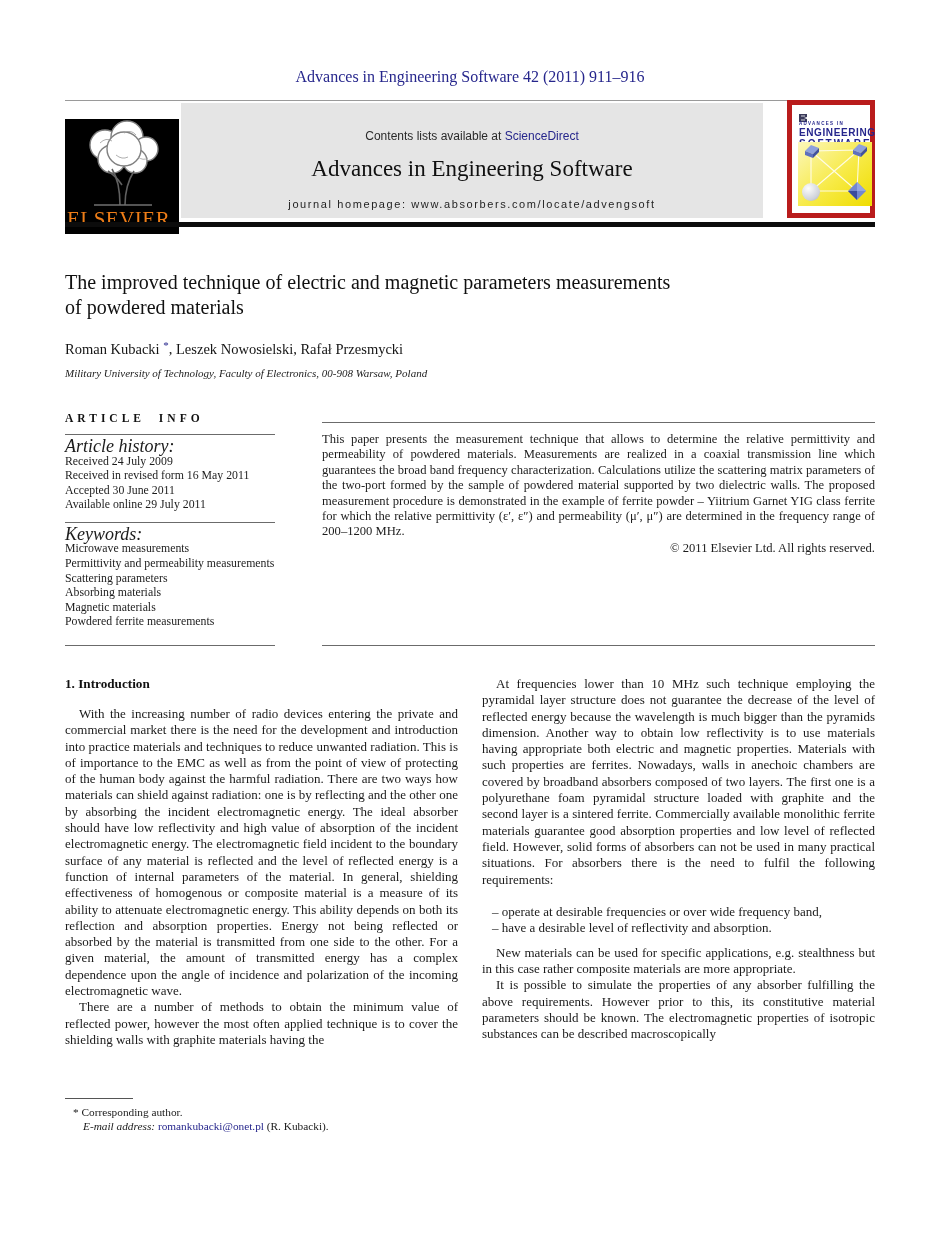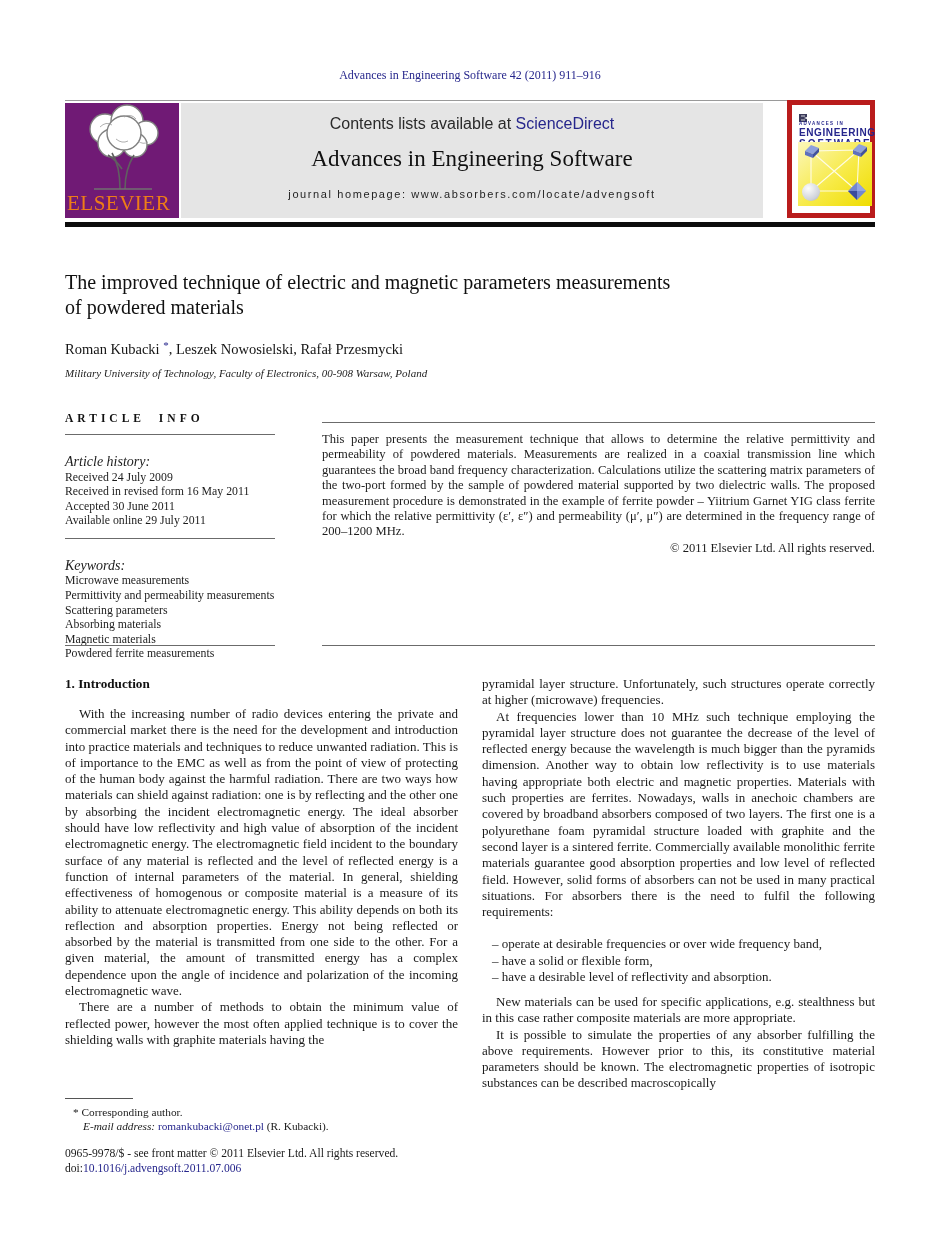--- a/index.html
+++ b/index.html
@@ -1,30 +1,30 @@
 <!DOCTYPE html>
 <html lang="en"><head>
 <meta charset="utf-8">
 <style>
   html,body{margin:0;padding:0;background:#ffffff;}
   .page{position:relative;width:925px;height:1234px;background:#fff;
         font-family:"Liberation Serif",serif;color:#1c1c1c;overflow:hidden;}
 
   .running-head{position:absolute;top:68px;left:65px;width:810px;text-align:center;
-                font-size:12px;color:#26268c;}
+                font-size:16px;color:#26268c;}
   .rule-top{position:absolute;top:100px;left:65px;width:810px;height:1px;background:#9a9a9a;}
 
   
-  .logo-block{position:absolute;left:65px;top:103px;width:114px;height:115px;background:#701a75;}
+  .logo-block{position:absolute;left:65px;top:119px;width:114px;height:115px;background:#000000;}
   .logo-block svg{display:block;margin:0 auto;}
   .elsevier-word{font-size:21px;color:#ee7d17;letter-spacing:.5px;text-align:left;
                  padding-left:2px;line-height:20px;font-family:"Liberation Serif",serif;}
   .banner-gray{position:absolute;left:181px;top:103px;width:582px;height:115px;background:#e5e5e5;}
-  .contents-line{margin-top:12px;text-align:center;font-family:"Liberation Sans",sans-serif;
-                 font-size:16px;color:#2a2a2a;}
+  .contents-line{margin-top:26px;text-align:center;font-family:"Liberation Sans",sans-serif;
+                 font-size:12px;color:#2a2a2a;}
   .link{color:#26268c;}
   .journal-title{text-align:center;font-size:23px;margin-top:13px;color:#101010;}
   .homepage-line{text-align:center;font-family:"Liberation Sans",sans-serif;font-size:11px;
                  letter-spacing:1.6px;margin-top:16px;color:#1f1f1f;}
 
   .cover-thumb{position:absolute;left:787px;top:100px;width:88px;height:118px;
                border:5px solid #b91c1c;background:#fff;box-sizing:border-box;}
   .cover-flag{position:absolute;top:4px;left:6px;}
   .cover-advances{position:absolute;top:16px;left:7px;font-family:"Liberation Sans",sans-serif;
                   font-size:4.5px;font-weight:bold;letter-spacing:1.3px;color:#26268c;}
@@ -41,21 +41,21 @@
                line-height:25px;color:#101010;white-space:pre-line;}
   .authors{position:absolute;left:65px;top:339px;font-size:14.5px;color:#141414;}
   .authors .star{color:#26268c;font-size:11px;vertical-align:5px;}
   .affiliation{position:absolute;left:65px;top:367px;font-size:11px;font-style:italic;color:#222;}
 
   
   .info-col{position:absolute;left:65px;top:412px;width:210px;}
   .sec-heading{font-size:11.5px;font-weight:bold;letter-spacing:4px;word-spacing:7px;color:#111;}
   .hrule{height:1px;background:#6b6b6b;}
   .info-col .hrule{margin-top:10px;}
-  .history-label,.keywords-label{font-style:italic;font-size:14px;margin-top:20px;line-height:14.5px;}
+  .history-label,.keywords-label{font-style:italic;font-size:18px;margin-top:4px;line-height:14.5px;}
   .small-list div{font-size:11.8px;line-height:14.6px;}
   .info-col .hrule.mid{margin-top:10px;}
 
   .abs-col{position:absolute;left:322px;top:412px;width:553px;}
   .abs-col .hrule{margin-top:10px;}
   .abs-text{margin-top:9px;font-size:12.6px;line-height:15.4px;text-align:justify;
             hyphens:auto;-webkit-hyphens:auto;}
   .abs-copyright{text-align:right;font-size:12.6px;margin-top:1px;}
 
   .bottom-rule-left{position:absolute;top:645px;left:65px;width:210px;height:1px;background:#6b6b6b;}
@@ -211,44 +211,36 @@
   <div class="bottom-rule-right"></div>
 
   <div class="intro-heading">1. Introduction</div>
 
   <div class="col-left">
     <p class="body">With the increasing number of radio devices entering the private and commercial market there is the need for the development and introduction into practice materials and techniques to reduce unwanted radiation. This is of importance to the EMC as well as from the point of view of protecting of the human body against the harmful radiation. There are two ways how materials can shield against radiation: one is by reflecting and the other one by absorbing the incident electromagnetic energy. The ideal absorber should have low reflectivity and high value of absorption of the incident electromagnetic energy. The electromagnetic field incident to the boundary surface of any material is reflected and the level of reflected energy is a function of internal parameters of the material. In general, shielding effectiveness of homogenous or composite material is a measure of its ability to attenuate electromagnetic energy. This ability depends on both its reflection and absorption properties. Energy not being reflected or absorbed by the material is transmitted from one side to the other. For a given material, the amount of transmitted energy has a complex dependence upon the angle of incidence and polarization of the incoming electromagnetic wave.</p>
     <p class="body">There are a number of methods to obtain the minimum value of reflected power, however the most often applied technique is to cover the shielding walls with graphite materials having the</p>
   </div>
 
   <div class="col-right">
-    <p class="body no-indent">pyramidal layer structure. Unfortunately, such structures operate correctly at higher (microwave) frequencies.</p>
     <p class="body">At frequencies lower than 10 MHz such technique employing the pyramidal layer structure does not guarantee the decrease of the level of reflected energy because the wavelength is much bigger than the pyramids dimension. Another way to obtain low reflectivity is to use materials having appropriate both electric and magnetic properties. Materials with such properties are ferrites. Nowadays, walls in anechoic chambers are covered by broadband absorbers composed of two layers. The first one is a polyurethane foam pyramidal structure loaded with graphite and the second layer is a sintered ferrite. Commercially available monolithic ferrite materials guarantee good absorption properties and low level of reflected field. However, solid forms of absorbers can not be used in many practical situations. For absorbers there is the need to fulfil the following requirements:</p>
     <div class="bullets">
         <div>– operate at desirable frequencies or over wide frequency band,</div>
-        <div>– have a solid or flexible form,</div>
         <div>– have a desirable level of reflectivity and absorption.</div>
       </div>
     <p class="body">New materials can be used for specific applications, e.g. stealthness but in this case rather composite materials are more appropriate.</p>
     <p class="body">It is possible to simulate the properties of any absorber fulfilling the above requirements. However prior to this, its constitutive material parameters should be known. The electromagnetic properties of isotropic substances can be described macroscopically</p>
   </div>
 
   <div class="footnote">
     <div class="footnote-rule"></div>
     <div class="fn-line1">
       <span>*</span>
       <span>Corresponding author.</span>
     </div>
     <div class="fn-line2">
       <span class="em">E-mail address:</span>
       <span class="link">romankubacki@onet.pl</span>
       <span>(R. Kubacki).</span>
     </div>
   </div>
 
-  <div class="imprint">
-    <div>0965-9978/$ - see front matter © 2011 Elsevier Ltd. All rights reserved.</div>
-    <div>
-      <span>doi:</span><span class="link">10.1016/j.advengsoft.2011.07.006</span>
-    </div>
-  </div>
 
 </div>
 
 </body></html>

